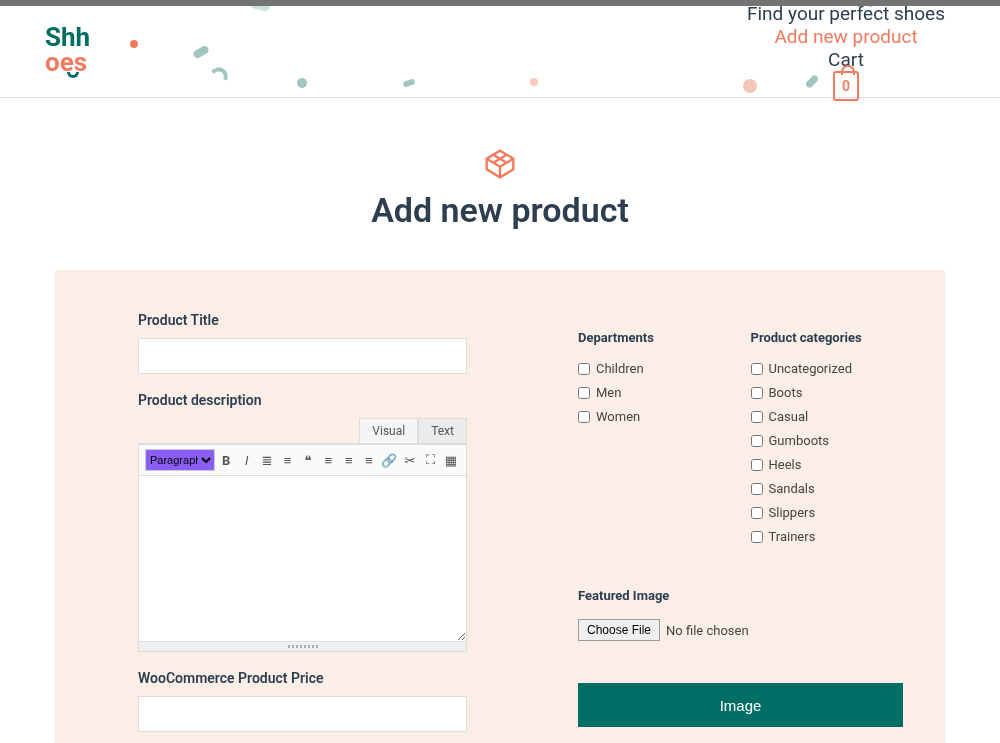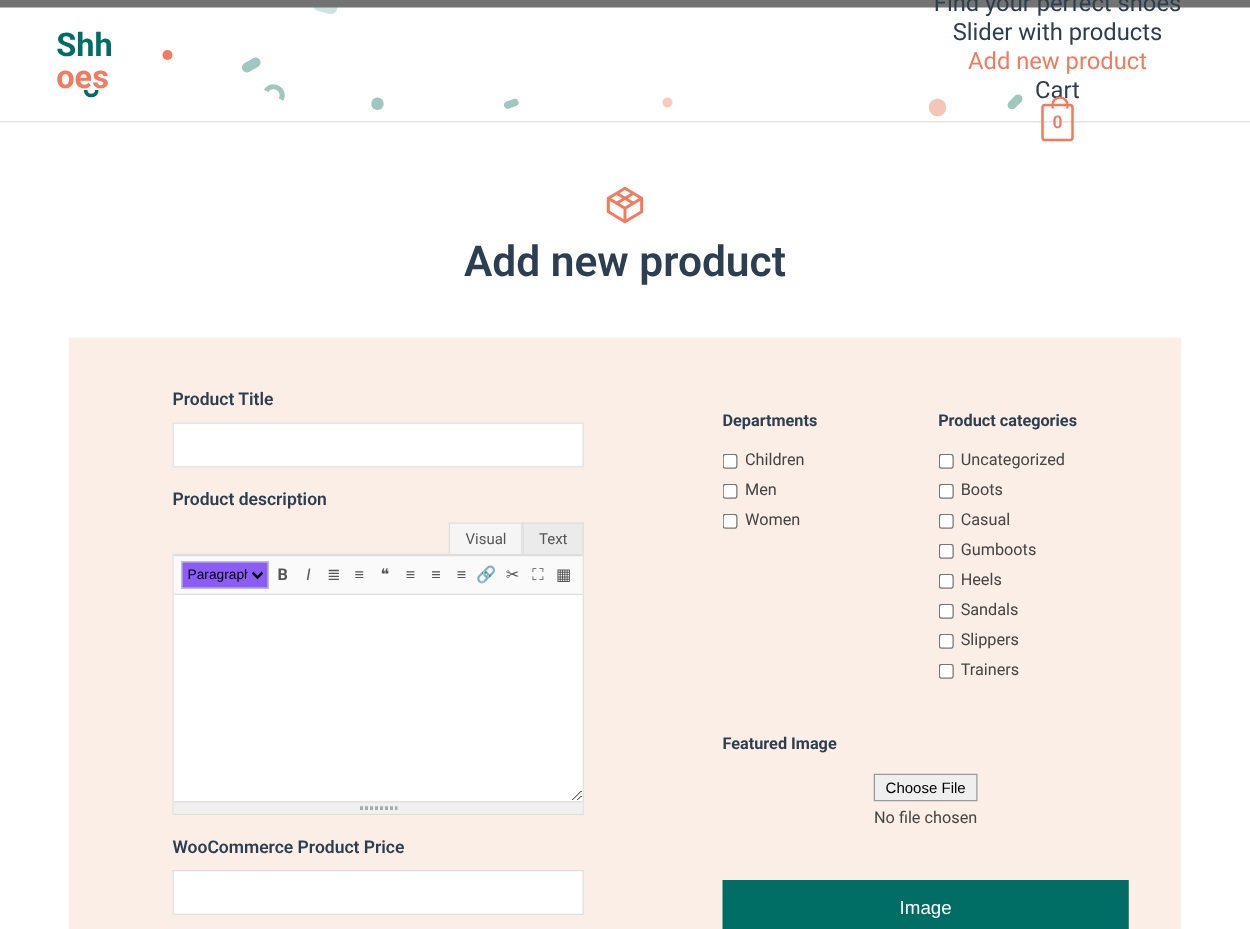--- a/index.html
+++ b/index.html
@@ -45,21 +45,21 @@
 .tb-btn { width: 22px; height: 22px; display: flex; align-items: center; justify-content: center; font-size: 13px; color: #555; cursor: pointer; border-radius: 2px; }
 .editor-area { width: 100%; height: 165px; border: none; resize: vertical; background: #fff; padding: 8px; font-size: 13px; display: block; }
 .resize-handle { height: 10px; background: #f0f0f0; border-top: 1px solid #ddd; display: flex; align-items: center; justify-content: center; }
 .resize-handle span { width: 30px; height: 3px; background: repeating-linear-gradient(90deg, #aaa 0 2px, transparent 2px 4px); }
 .right-grid { display: grid; grid-template-columns: 1fr 1fr; gap: 20px; }
 .section-title { font-size: 13px; font-weight: 700; color: #2c3e50; margin-bottom: 16px; margin-top: 18px; }
 .chk-list { display: flex; flex-direction: column; gap: 9px; }
 .chk-item { display: flex; align-items: center; gap: 6px; font-size: 13px; color: #444; }
 .chk-item input { width: 12px; height: 12px; }
 .featured { margin-top: 26px; }
-.file-row { display: flex; align-items: center; gap: 6px; margin-top: 6px; flex-direction: column; }
+.file-row { display: flex; align-items: center; gap: 6px; margin-top: 6px; }
 .file-btn { font-size: 12px; padding: 3px 8px; border: 1px solid #999; background: #efefef; cursor: pointer; font-family: Arial, sans-serif; }
 .file-txt { font-size: 13px; color: #444; }
 .submit-area { margin-top: 42px; }
 .submit-btn { width: 100%; height: 44px; background: #006e65; color: #fff; border: none; font-size: 15px; font-weight: 500; cursor: pointer; }
 </style>
 </head>
 <body>
 
 <div class="confetti c1"></div>
 <div class="confetti c2"></div>
@@ -73,21 +73,20 @@
 <div class="confetti c10"></div>
 
 <header class="header">
   <div class="logo">
     <span class="logo-top">Shh</span>
     <span class="logo-bot">oes</span>
     <span class="smile"></span>
   </div>
   <nav class="nav">
     <a>Find your perfect shoes</a>
-    <a>Slider with products</a>
     <a class="active">Add new product</a>
     <a>Cart</a>
     <a class="cart-link">
       <span class="bag">
         <span>0</span>
       </span>
     </a>
   </nav>
 </header>
 

